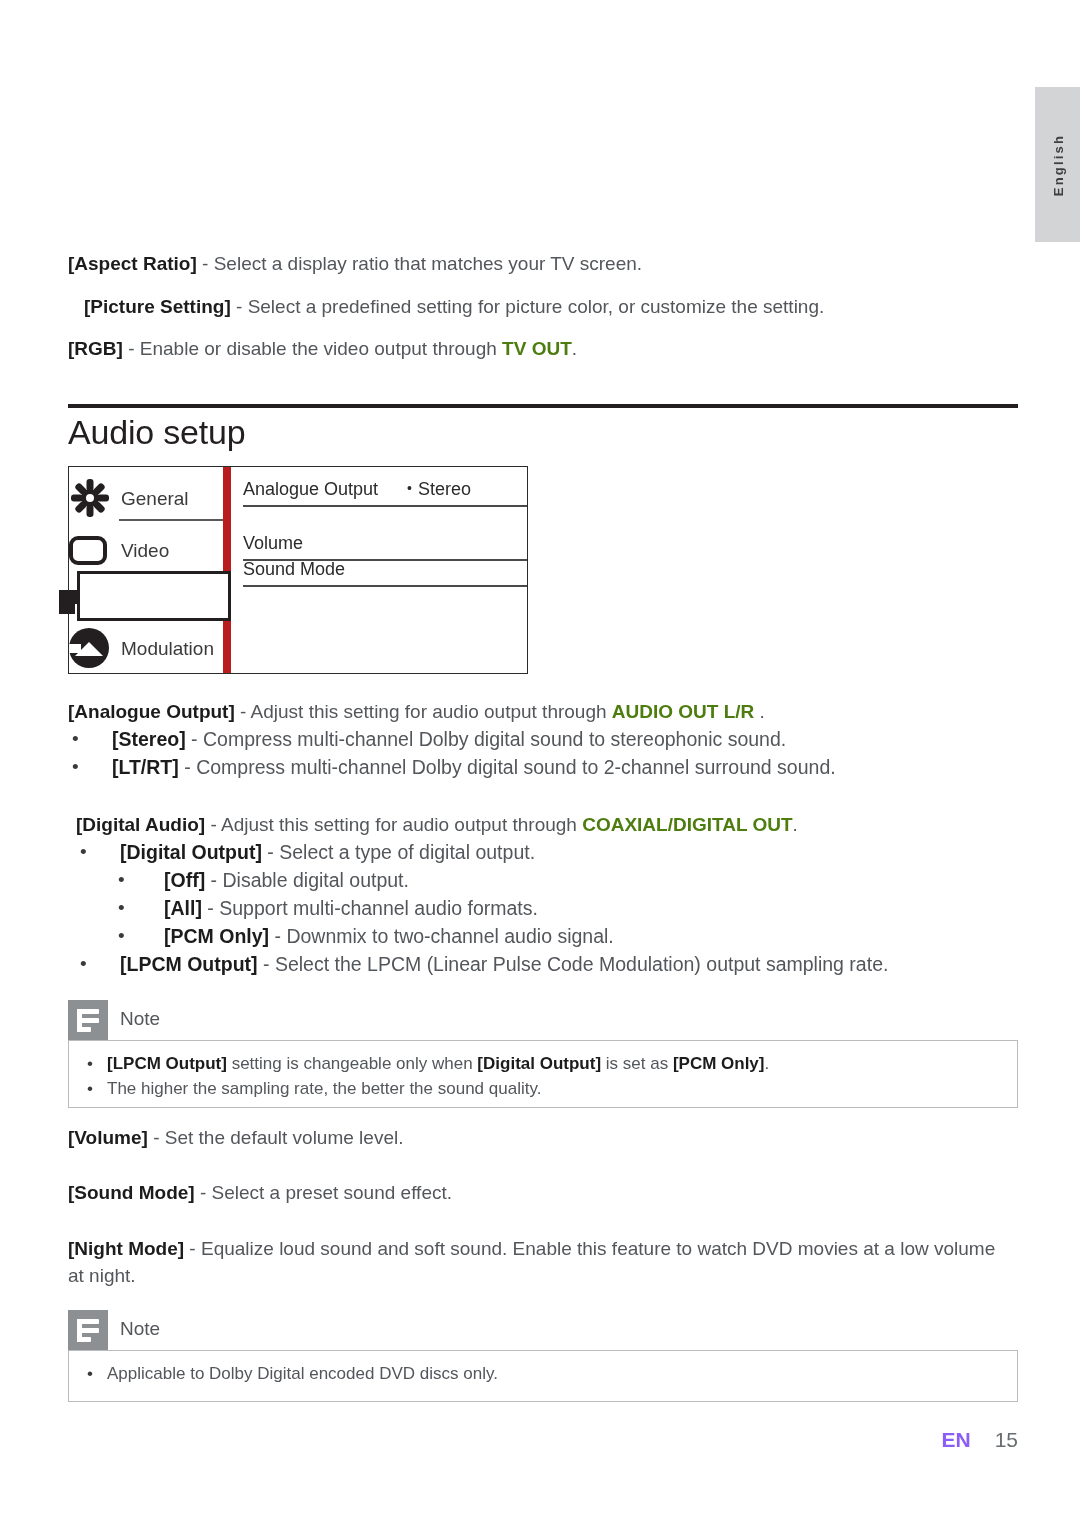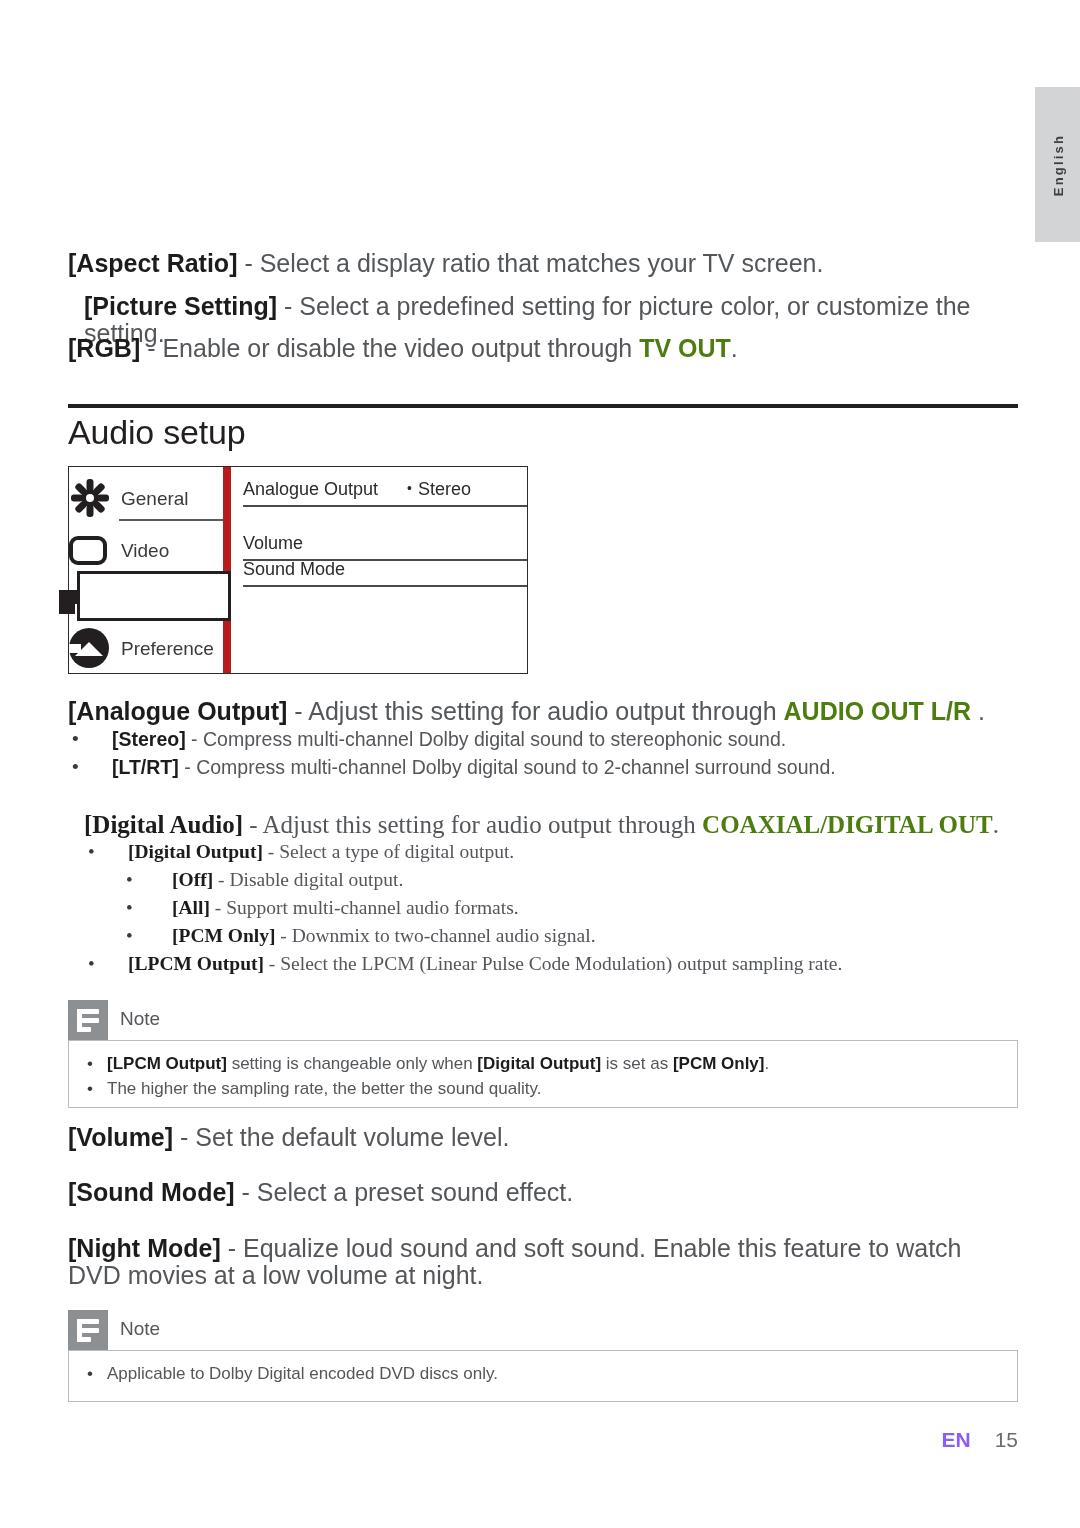--- a/index.html
+++ b/index.html
@@ -42,21 +42,21 @@
   
   .page {
     position: absolute;
     left: 68px;
     top: 0;
     width: 952px;
   }
 
   
   .para {
-    font-size: 25px;
+    font-size: 19px;
     line-height: 27px;
     color: #53565a;
     margin: 0;
   }
   .para b, .lbl {
     color: #1c1c1c;
     font-weight: 700;
   }
   .caps {
     color: #4d7c0f;
@@ -221,21 +221,21 @@
     position: absolute;
     top: 0;
     font-size: 19px;
     color: #3a3a3a;
     line-height: 28px;
   }
   .bitem .bul          { left: 4px; }
   .bitem.lvl2 .bul     { left: 42px; }
 
   .blk-analogue { position: absolute; left: 0; top: 698px; }
-  .blk-digital  { position: absolute; left: 16px; top: 811px; font-family: Liberation Serif, serif; }
+  .blk-digital  { position: absolute; left: 8px; top: 811px; }
   .p-volume     { position: absolute; left: 0; top: 1124px; }
   .p-sound      { position: absolute; left: 0; top: 1179px; }
   .p-night      { position: absolute; left: 0; top: 1235px; width: 940px; }
 
   
   .note { position: absolute; left: 0; width: 950px; }
   .note-head {
     position: relative;
     height: 40px;
   }
@@ -384,21 +384,21 @@
       </div>
 
       <div class="osd-item i-pref">
         <span class="ic">
           <svg viewBox="0 0 46 46" width="46" height="46" aria-hidden="true">
             <path d="M22 2 A20 20 0 1 0 22 42 A20 20 0 0 0 22 2 Z" fill="#231f20"></path>
             <path d="M8 30 L22 16 L36 30 Z" fill="#ffffff"></path>
             <rect x="2" y="18" width="12" height="9" fill="#ffffff"></rect>
           </svg>
         </span>
-        <span class="nm">Preference</span>
+        <span class="nm">Modulation</span>
       </div>
 
       <div class="osd-divider"></div>
       <div class="osd-sel"></div>
       <div class="osd-sel-tab"></div>
     </div>
 
     <div class="osd-right">
 
       <div class="osd-row osd-r0">

